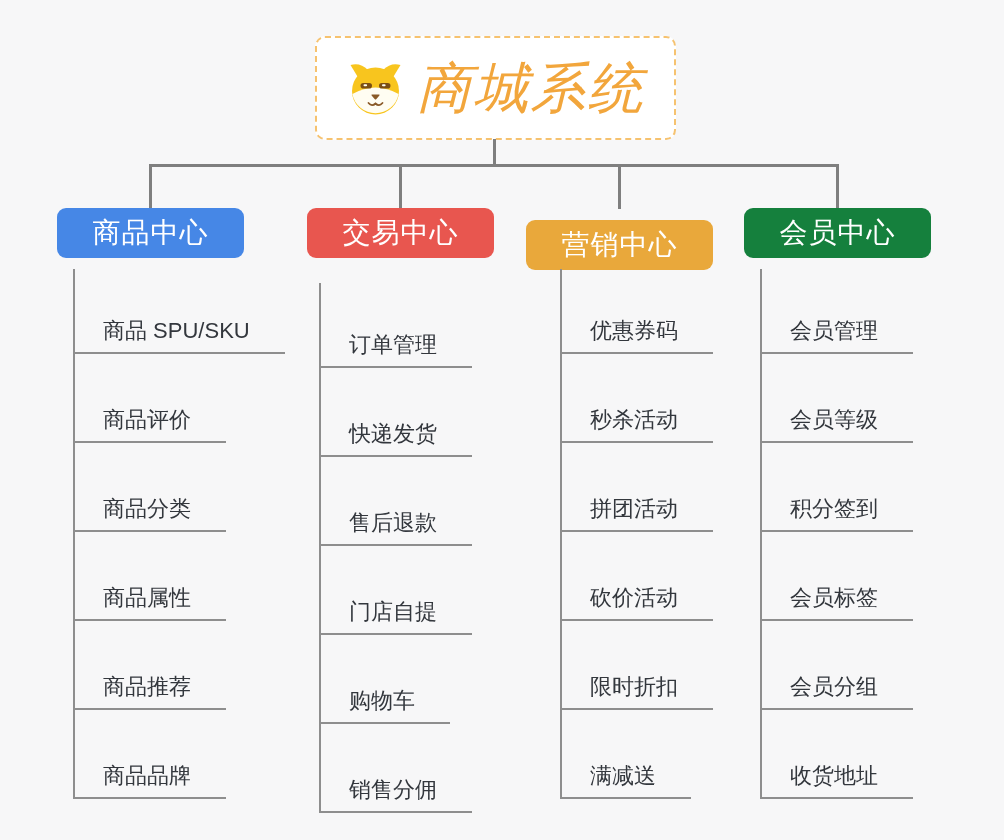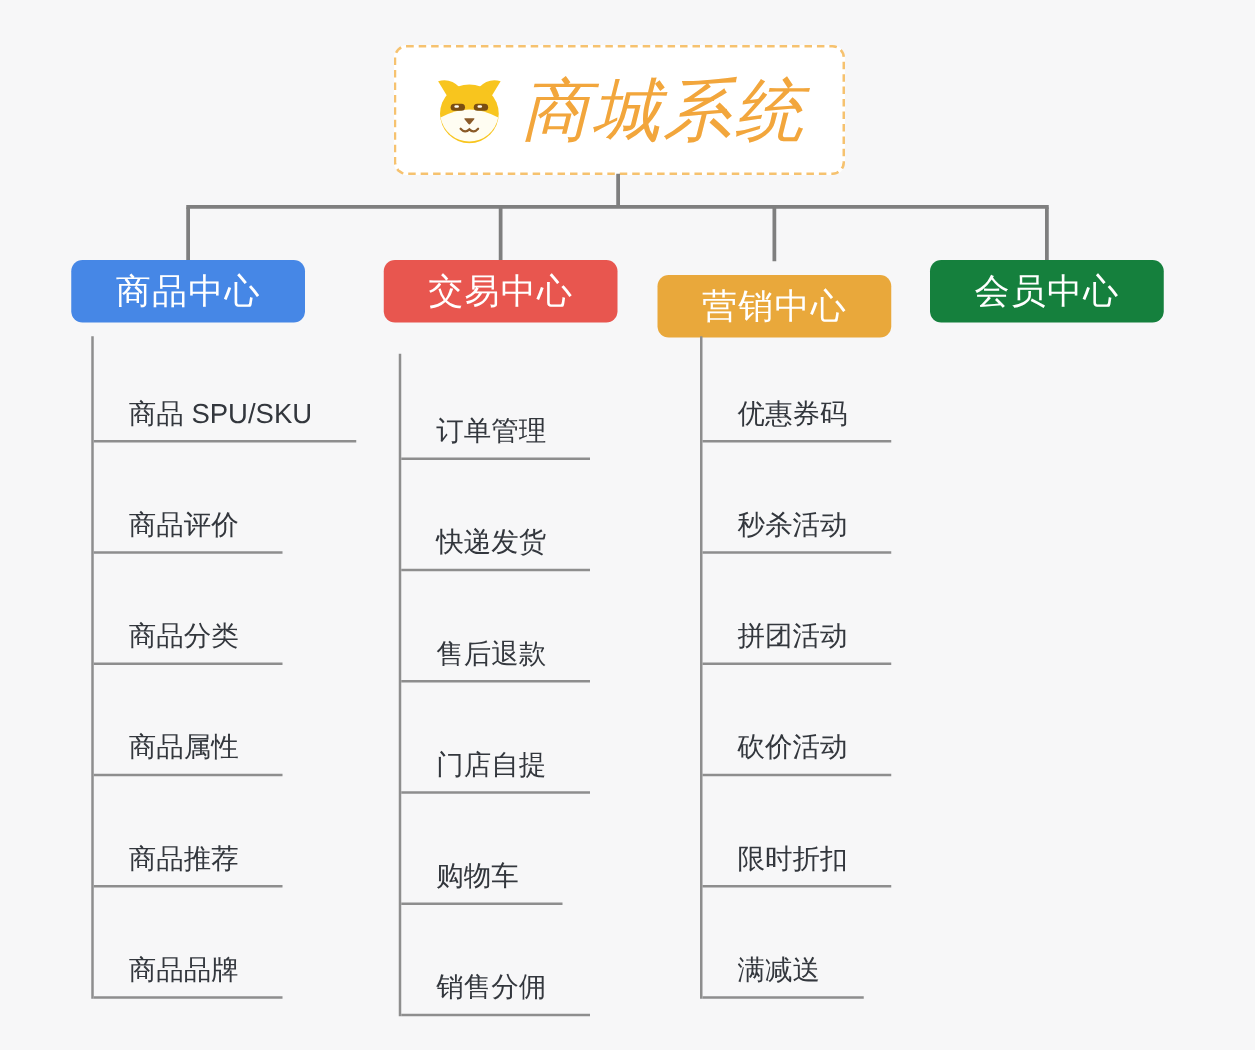--- a/index.html
+++ b/index.html
@@ -151,14 +151,34 @@
         <span class="child-label">砍价活动</span>
       </div>
     <div class="child">
         <span class="child-label">限时折扣</span>
       </div>
     <div class="child">
         <span class="child-label">满减送</span>
       </div>
   </div>
 
+  <div class="column col-3">
+    <div class="child">
+        <span class="child-label">会员管理</span>
+      </div>
+    <div class="child">
+        <span class="child-label">会员等级</span>
+      </div>
+    <div class="child">
+        <span class="child-label">积分签到</span>
+      </div>
+    <div class="child">
+        <span class="child-label">会员标签</span>
+      </div>
+    <div class="child">
+        <span class="child-label">会员分组</span>
+      </div>
+    <div class="child">
+        <span class="child-label">收货地址</span>
+      </div>
+  </div>
 
 </div>
 
 </body></html>

